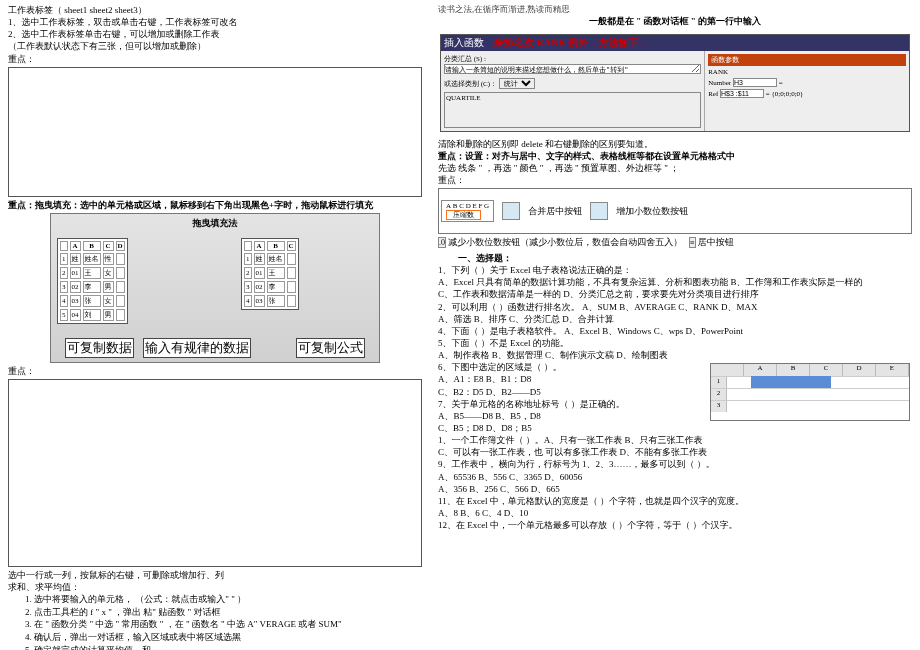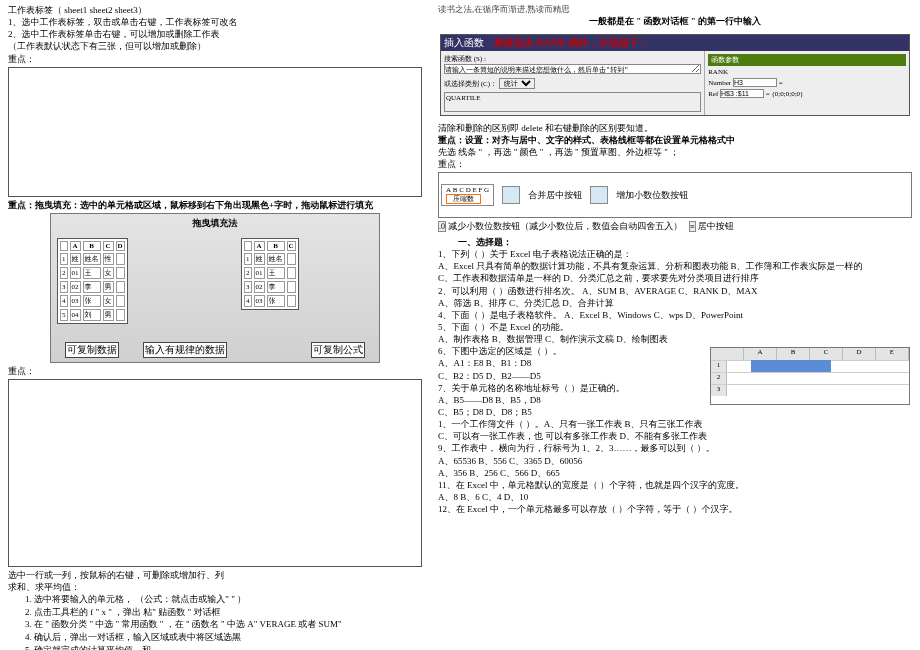--- a/index.html
+++ b/index.html
@@ -9,24 +9,24 @@
   .colL { width:430px; }
   .colR { width:490px; }
   .line { line-height:1.35; }
   .box { border:1px solid #555; margin:2px 0; overflow:hidden; }
   .boxmed { height:130px; }
   .boxbig { height:188px; }
   .fillfig { height:150px; width:330px; margin:2px auto; border:1px solid #777; background:linear-gradient(#e4e4e4,#d0d0d0); position:relative; }
   .fillfig .t { text-align:center; font-weight:bold; padding:3px 0; }
   .ss { position:absolute; background:#fff; border:1px solid #555; font-size:7px; }
   .ss th,.ss td { border:1px solid #999; padding:0 1px; }
-  .lab { position:absolute; border:1px solid #444; background:#fff; padding:0 1px; font-size:10px; }
+  .lab { position:absolute; border:1px solid #444; background:#fff; padding:0 1px; font-size:13px; }
   .dlg { border:1px solid #555; background:#eee; margin:6px 2px 2px; font-size:7px; }
   .dlg .tb { background:#336; color:#fff; padding:1px 3px; font-size:10px; }
-  .dlg .sub { background:#4d7c0f; color:#fff; padding:1px 3px; font-size:7px; }
+  .dlg .sub { background:#c2410c; color:#fff; padding:1px 3px; font-size:7px; }
   .dlg .body { display:flex; }
   .dlg .pane { padding:3px; }
   .dlg input,.dlg select,.dlg textarea { font-size:7px; border:1px solid #888; }
   .optbox { border:1px solid #777; height:46px; margin:2px 0; padding:2px; display:flex; align-items:center; gap:8px; }
   .swatch { width:18px; height:18px; border:1px solid #888; background:#d6e8f3; }
   .btni { width:18px; height:14px; border:1px solid #888; background:#eee; font-size:8px; text-align:center; }
   .sel { border:1px solid #777; height:58px; width:200px; float:right; margin:2px; background:#fff; position:relative; }
   .sel .hd { display:flex; height:12px; }
   .sel .hd div { flex:1; border-right:1px solid #bbb; background:#e4e4e4; font-size:7px; text-align:center; }
   .sel .row { display:flex; height:12px; border-top:1px solid #ccc; }
@@ -158,27 +158,27 @@
     <div class="header line">读书之法,在循序而渐进,熟读而精思</div>
     <div class="line title2" style="text-align:center;">一般都是在 " 函数对话框 " 的第一行中输入</div>
 
     <div class="dlg">
       <div class="tb">
         <span>插入函数</span>
         &nbsp;&nbsp;&nbsp;<span class="red">来排名次 RANK 例外，方法如下：</span>
       </div>
       <div class="body">
         <div class="pane" style="flex:1.3;">
-          <div>搜索函数 (S) :</div>
+          <div>分类汇总 (S) :</div>
           <textarea rows="1" style="width: 100%;">请输入一条简短的说明来描述您想做什么，然后单击"转到"</textarea>
           <div style="margin-top:2px;">
             <span>或选择类别 (C)：</span>
             <select><option>统计</option></select>
           </div>
-          <div style="border:1px solid #888;height:20px;margin-top:3px;padding:1px;">QUARTILE</div>
+          <div style="border:1px solid #888;height:36px;margin-top:3px;padding:1px;">QUARTILE</div>
         </div>
         <div class="pane" style="flex:1;border-left:1px solid #aaa;">
           <div class="sub">函数参数</div>
           <div style="padding:2px 0;"><span>RANK</span></div>
           <div><span>Number</span> <input size="8" value="H3" style=""> = </div>
           <div style="margin-top:2px;"><span>Ref</span> <input size="8" value="H$3 :$11" style=""> = {0;0;0;0;0}</div>
         </div>
       </div>
     </div>
 

